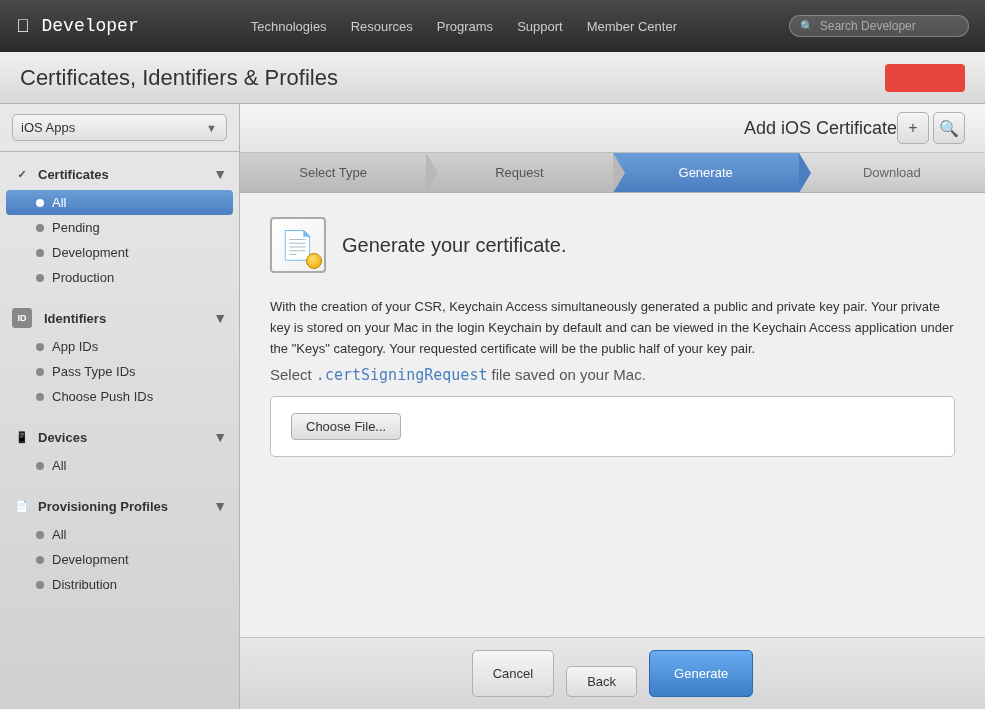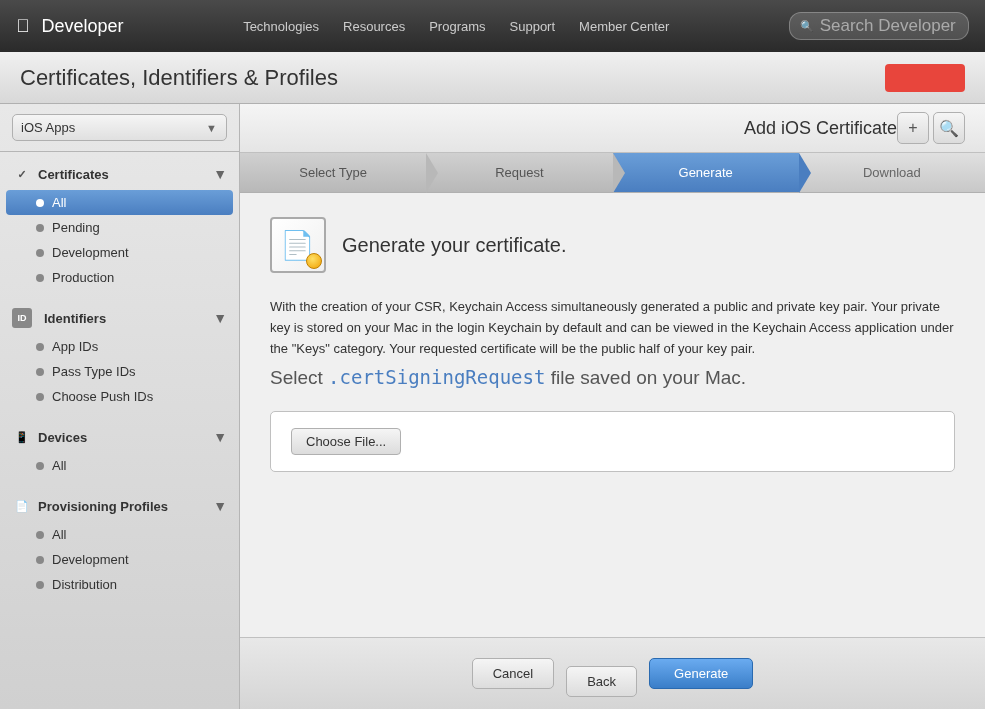--- a/index.html
+++ b/index.html
@@ -8,39 +8,39 @@
     
     .top-nav {
       background: linear-gradient(to bottom, #4a4a4a, #2a2a2a);
       height: 52px;
       display: flex;
       align-items: center;
       padding: 0 16px;
       gap: 24px;
     }
     .apple-logo { color: white; font-size: 18px; margin-right: 4px; }
-    .nav-brand { color: white; font-size: 18px; font-weight: 300; }
+    .nav-brand { color: white; font-size: 18px; font-weight: 300; font-family: Liberation Mono, monospace; }
     .nav-links { display: flex; gap: 24px; flex: 1; justify-content: center; }
     .nav-link { color: #ccc; font-size: 13px; text-decoration: none; cursor: pointer; }
     .search-box {
       display: flex;
       align-items: center;
       background: rgba(255,255,255,0.15);
       border: 1px solid rgba(255,255,255,0.25);
       border-radius: 12px;
       padding: 3px 10px;
       gap: 6px;
       width: 180px;
     }
     .search-box input {
       background: transparent;
       border: none;
       outline: none;
       color: #ccc;
-      font-size: 17px;
+      font-size: 12px;
       width: 140px;
     }
     .search-box input::placeholder { color: #aaa; }
     .search-icon-small { color: #aaa; font-size: 11px; }
 
     
     .header-bar {
       background: linear-gradient(to bottom, #f0f0f0, #d8d8d8);
       border-bottom: 1px solid #b0b0b0;
       height: 52px;
@@ -273,23 +273,23 @@
     }
 
     .upload-section { margin-bottom: 20px; }
     .upload-label {
       font-size: 14px;
       font-weight: 600;
       color: #333;
       margin-bottom: 4px;
     }
     .upload-sublabel {
-      font-size: 19px;
+      font-size: 15px;
       color: #555;
-      margin-bottom: 22px;
+      margin-bottom: 12px;
     }
     .upload-sublabel code {
       font-family: monospace;
       color: #4a7ec0;
     }
     .file-upload-area {
       border: 1px solid #c0c0c0;
       border-radius: 5px;
       background: white;
       padding: 16px 20px;
@@ -305,21 +305,20 @@
       color: #333;
       cursor: pointer;
     }
 
     
     .content-footer {
       border-top: 1px solid #c0c0c0;
       background: linear-gradient(to bottom, #e8e8e8, #d5d5d5);
       padding: 12px 20px;
       display: flex;
-      align-items: center;
       justify-content: center;
       gap: 12px;
     }
     .btn-cancel {
       padding: 7px 20px;
       background: linear-gradient(to bottom, #f5f5f5, #dcdcdc);
       border: 1px solid #b0b0b0;
       border-radius: 5px;
       font-size: 13px;
       color: #333;

